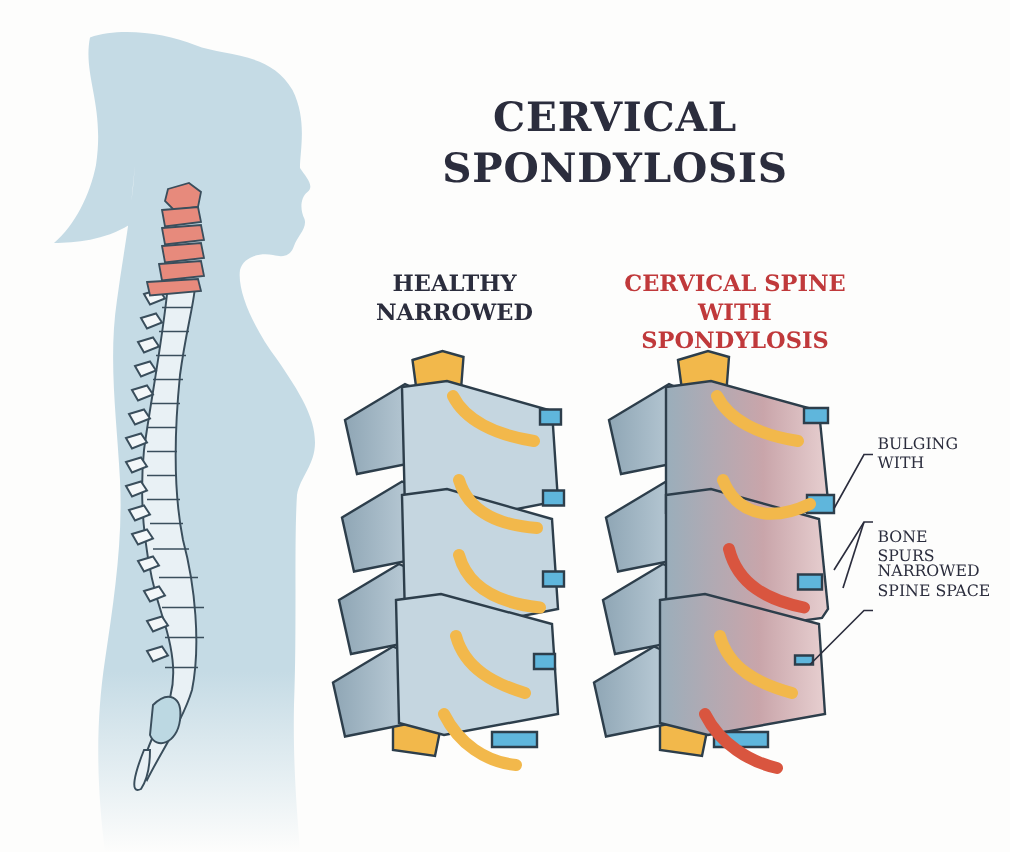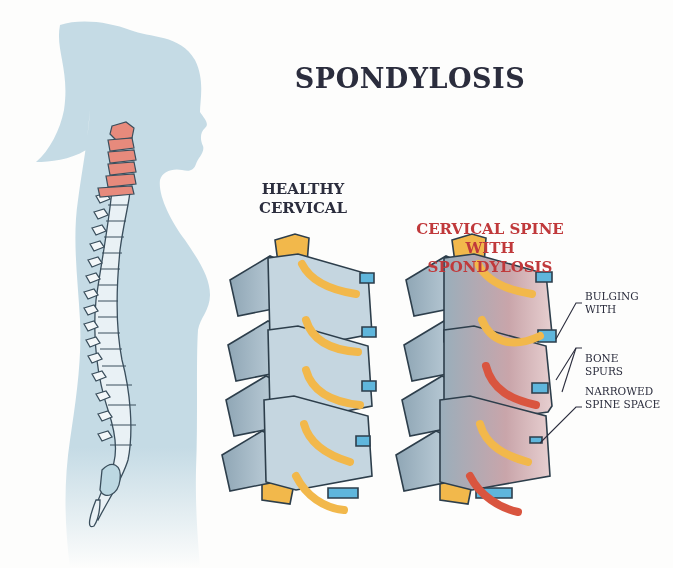--- a/index.html
+++ b/index.html
@@ -1,20 +1,20 @@
 <!DOCTYPE html>
 <html><head>
 <meta charset="utf-8">
 <style>
   html, body { margin:0; padding:0; background:#fdfdfc; }
   body { width:673px; height:568px; position:relative; overflow:hidden; font-family:"DejaVu Serif", serif; }
   .title { position:absolute; left:280px; top:62px; width:260px; text-align:center; font-weight:bold; font-size:27px; line-height:34px; color:#2b2d3d; letter-spacing:0.5px; }
   .subtitle { position:absolute; top:180px; text-align:center; font-weight:bold; font-size:15px; line-height:19px; }
   .sub-healthy { left:218px; width:170px; color:#2b2d3d; }
-  .sub-spondy { left:400px; width:180px; color:#c0393b;margin-top:40px; }
+  .sub-spondy { left:400px; width:180px; color:#c0393b; }
   .label { position:absolute; left:585px; font-weight:normal; font-size:10.5px; line-height:13px; color:#2b2d3d; }
   svg { position:absolute; left:0; top:0; }
 </style>
 </head>
 <body>
 
 <svg width="673" height="568" viewBox="0 0 673 568">
   <defs>
     <linearGradient id="silFade" x1="0" y1="0" x2="0" y2="1">
       <stop offset="0" stop-color="#c5dbe5"></stop>
@@ -147,36 +147,37 @@
 
   <g stroke="#2b2d3d" stroke-width="1.1" fill="none">
     <path d="M582,303 l-6,0 l-20,36"></path>
     <path d="M582,348 l-6,0 l-20,32"></path>
     <path d="M576,348 l-14,44"></path>
     <path d="M582,407 l-6,0 l-36,36"></path>
   </g>
 </svg>
 
 <div class="title">
+  <div>CERVICAL</div>
   <div>SPONDYLOSIS</div>
 </div>
 
 <div class="subtitle sub-healthy">
-  <div>HEALTHY CERVICAL</div>
+  <div>HEALTHY NARROWED</div>
 </div>
 
 <div class="subtitle sub-spondy">
   <div>CERVICAL SPINE WITH</div>
   <div>SPONDYLOSIS</div>
 </div>
 
 <div class="label" style="top:290px">
   <div>BULGING</div>
   <div>WITH</div>
 </div>
 <div class="label" style="top:352px">
   <div>BONE</div>
   <div>SPURS</div>
 </div>
-<div class="label" style="top:385px">
+<div class="label" style="top:375px">
   <div>NARROWED</div>
   <div>SPINE SPACE</div>
 </div>
 
 </body></html>

